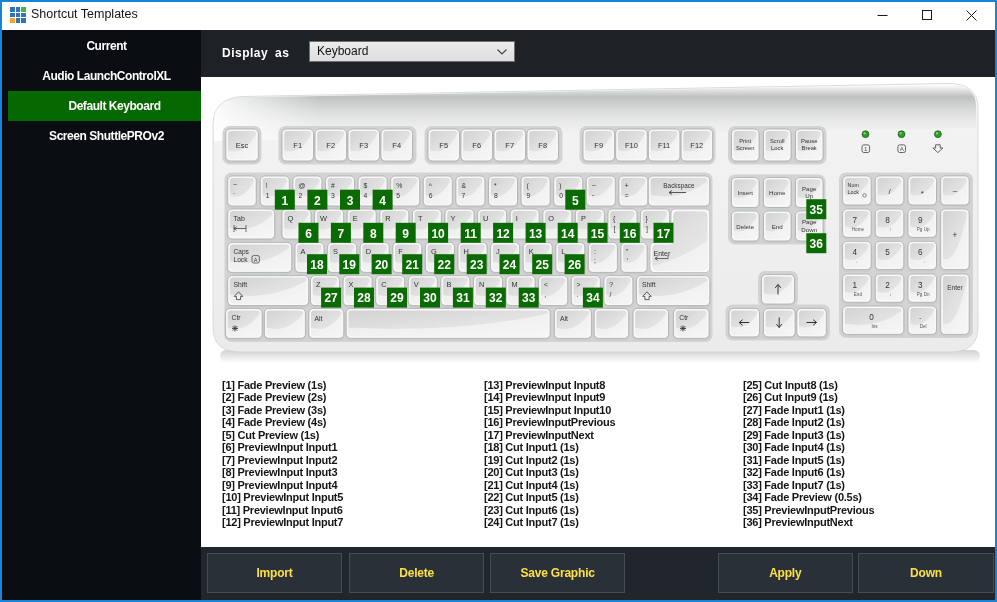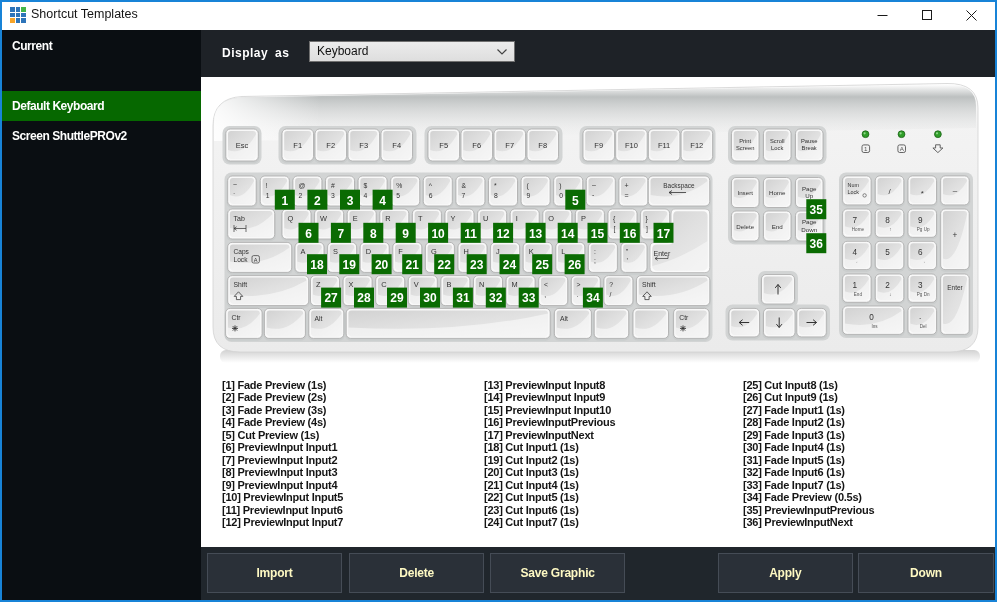--- a/index.html
+++ b/index.html
@@ -1,36 +1,37 @@
 <!DOCTYPE html>
 <html><head><meta charset="utf-8">
 <style>
 * { margin:0; padding:0; box-sizing:border-box; }
 html,body { width:997px; height:602px; font-family:"Liberation Sans", sans-serif; }
 #win { position:relative; width:997px; height:602px; background:#fff; overflow:hidden; }
 #title { position:absolute; left:0; top:1px; width:100%; height:22px; background:#fff;padding-left:11px; }
 #title span { position:absolute; left:31px; top:6px; font-size:12.5px; color:#141414; }
-#side { position:absolute; left:0; top:30px; width:201px; height:570px; background:#0a0e12; }
+#side { position:absolute; left:0; top:30px; width:201px; height:570px; background:#0a0e12;text-align:center; }
 .bord { position:absolute; background:#1883d7; }
 .sbi { position:absolute; left:0; width:201px; height:30px; color:#fff; font-weight:bold;
   font-size:12px; line-height:30px; padding-left:12px; letter-spacing:-0.45px; }
-.sel { background:#066800; }
+.sel { background:#066800;margin-left:8px; }
 #topbar { position:absolute; left:201px; top:30px; width:795px; height:47px; background:#1e2227; }
 #topbar .lbl { position:absolute; left:21px; top:16px; font-size:12px; font-weight:bold; color:#fff;
   letter-spacing:0.5px; word-spacing:3px; }
 #content { position:absolute; left:201px; top:77px; width:795px; height:470px; background:#fff; }
 #botbar { position:absolute; left:201px; top:547px; width:795px; height:53px; background:#20262c; }
 .btn { position:absolute; top:553.3px; width:135.6px; height:40px; background:#2a3038;
-  border:1px solid #454c56; color:#fef9c3; font-weight:bold; font-size:12px; text-align:center;
+  border:1px solid #454c56; color:#fde047; font-weight:bold; font-size:12px; text-align:center;
   line-height:39.5px; letter-spacing:-0.2px; }
 </style></head>
 <body>
 <div id="win">
   <div id="side">
       <div class="sbi" style="top:1px">Current</div>
+      <div class="sbi" style="top:31px">Audio LaunchControlXL</div>
       <div class="sbi sel" style="top:61px">Default Keyboard</div>
       <div class="sbi" style="top:91px">Screen ShuttlePROv2</div>
     </div>
   <div id="topbar">
       <span class="lbl">Display as</span>
     </div>
   <div id="content"></div>
   <svg width="794" height="470" viewBox="203 77 794 470" style="position:absolute;left:203px;top:77px" font-family="'Liberation Sans', sans-serif">
       <defs>
         <linearGradient id="kf" x1="0" y1="0" x2="0.8" y2="1">

